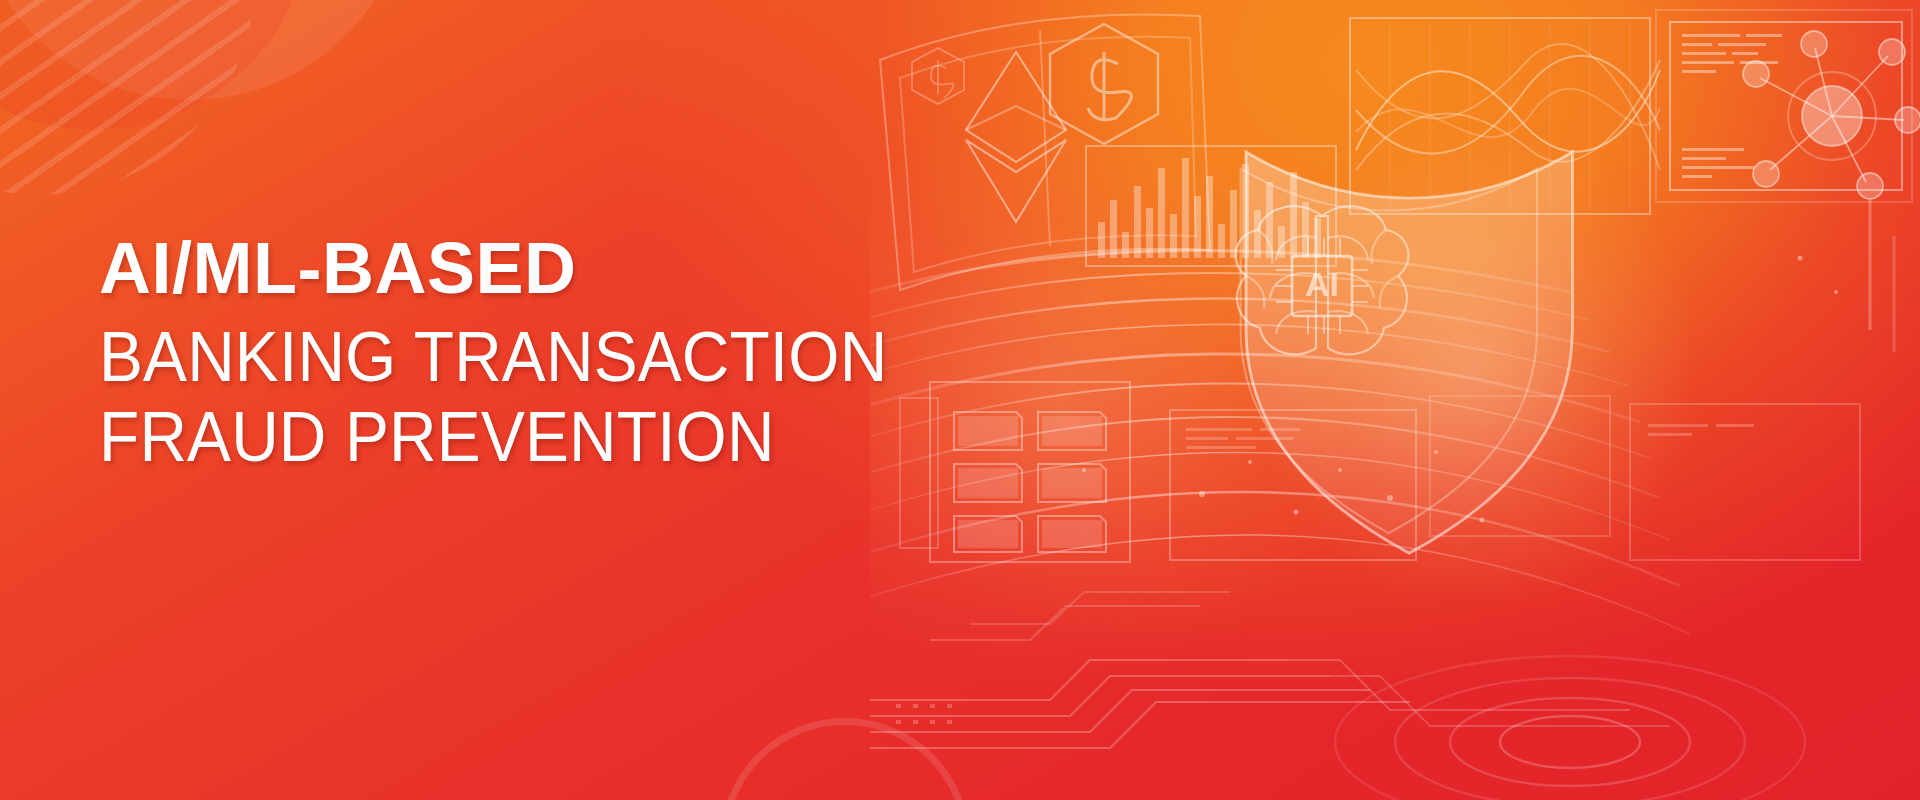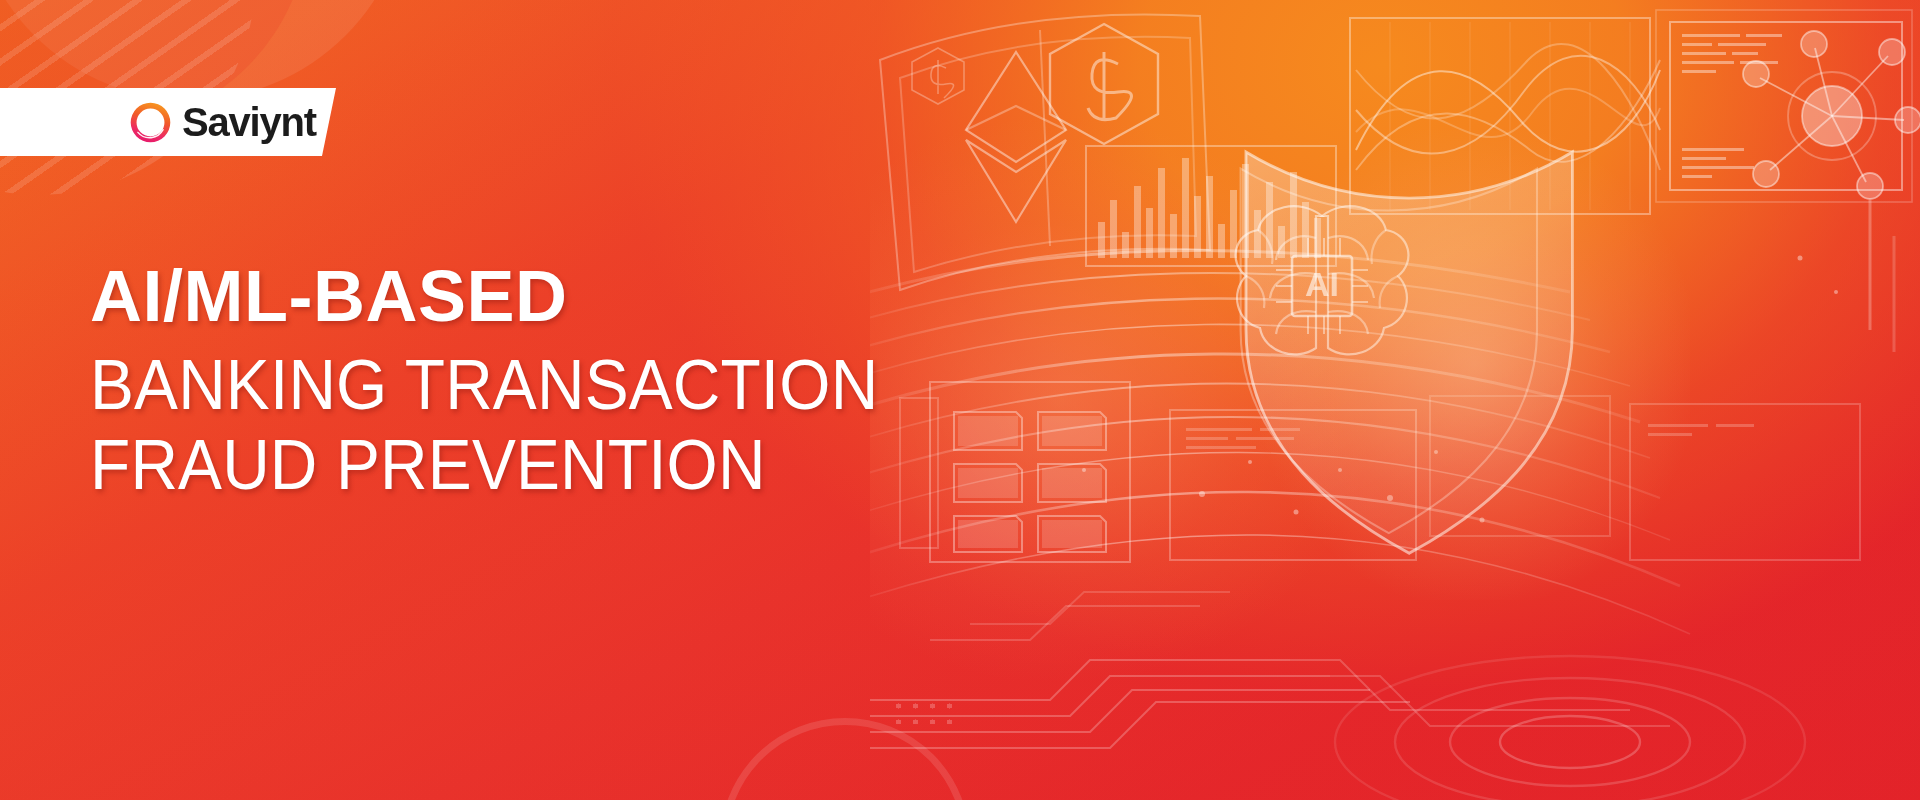--- a/index.html
+++ b/index.html
@@ -88,24 +88,23 @@
     font-size:40px;
     font-weight:700;
     letter-spacing:-1.2px;
     color:#1C1C1C;
     margin-left:9px;
     line-height:1;
   }
 
   
   #headline{
-    position:absolute; left:90px; top:232px;
+    position:absolute; left:99px; top:232px;
     color:#FFFFFF;
     text-shadow:2px 3px 5px rgba(130,20,12,0.40);
-    margin-top:28px;
   }
   .h-line1{
     font-size:72px; font-weight:700;
     letter-spacing:0.5px;
     line-height:1.0;
     white-space:nowrap;
   }
   .h-line2, .h-line3{
     font-size:70px; font-weight:400;
     letter-spacing:0.2px;
@@ -362,37 +361,20 @@
 
       <g stroke="#FFFFFF" stroke-opacity="0.26" stroke-width="3" fill="none">
         <path d="M1000,200 L1000,330"></path>
         <path d="M1024,236 L1024,352" stroke-opacity="0.18"></path>
       </g>
     </svg>
 
     <div class="glow-shield"></div>
   </div>
 
-  <div id="logo-plate">
-    <svg id="logo-mark" viewBox="0 0 100 100">
-      <defs>
-        <linearGradient id="ringGrad" x1="0.55" y1="0" x2="0.25" y2="1">
-          <stop offset="0%" stop-color="#F79320"></stop>
-          <stop offset="38%" stop-color="#F15A29"></stop>
-          <stop offset="72%" stop-color="#ED2B63"></stop>
-          <stop offset="100%" stop-color="#E6186C"></stop>
-        </linearGradient>
-      </defs>
-      <path d="M50 6 a44 44 0 1 0 0 88 a44 44 0 1 0 0 -88 Z
-               M50 19 a31 31 0 1 1 0 62 a31 31 0 1 1 0 -62 Z" fill="url(#ringGrad)" fill-rule="evenodd"></path>
-      <path d="M50 12 a38 38 0 0 1 33 19" fill="none" stroke="#FFFFFF" stroke-opacity="0.0" stroke-width="2"></path>
-      <path d="M22 72 a34 34 0 0 0 56 -6" fill="none" stroke="#FFFFFF" stroke-width="3.2" stroke-linecap="round" stroke-opacity="0.95"></path>
-    </svg>
-    <span id="logo-word">Saviynt</span>
-  </div>
 
   <div id="headline">
     <div class="h-line1">AI/ML-BASED</div>
     <div class="h-line2">BANKING TRANSACTION</div>
     <div class="h-line3">FRAUD PREVENTION</div>
   </div>
 
 </div>
 
 </body></html>

